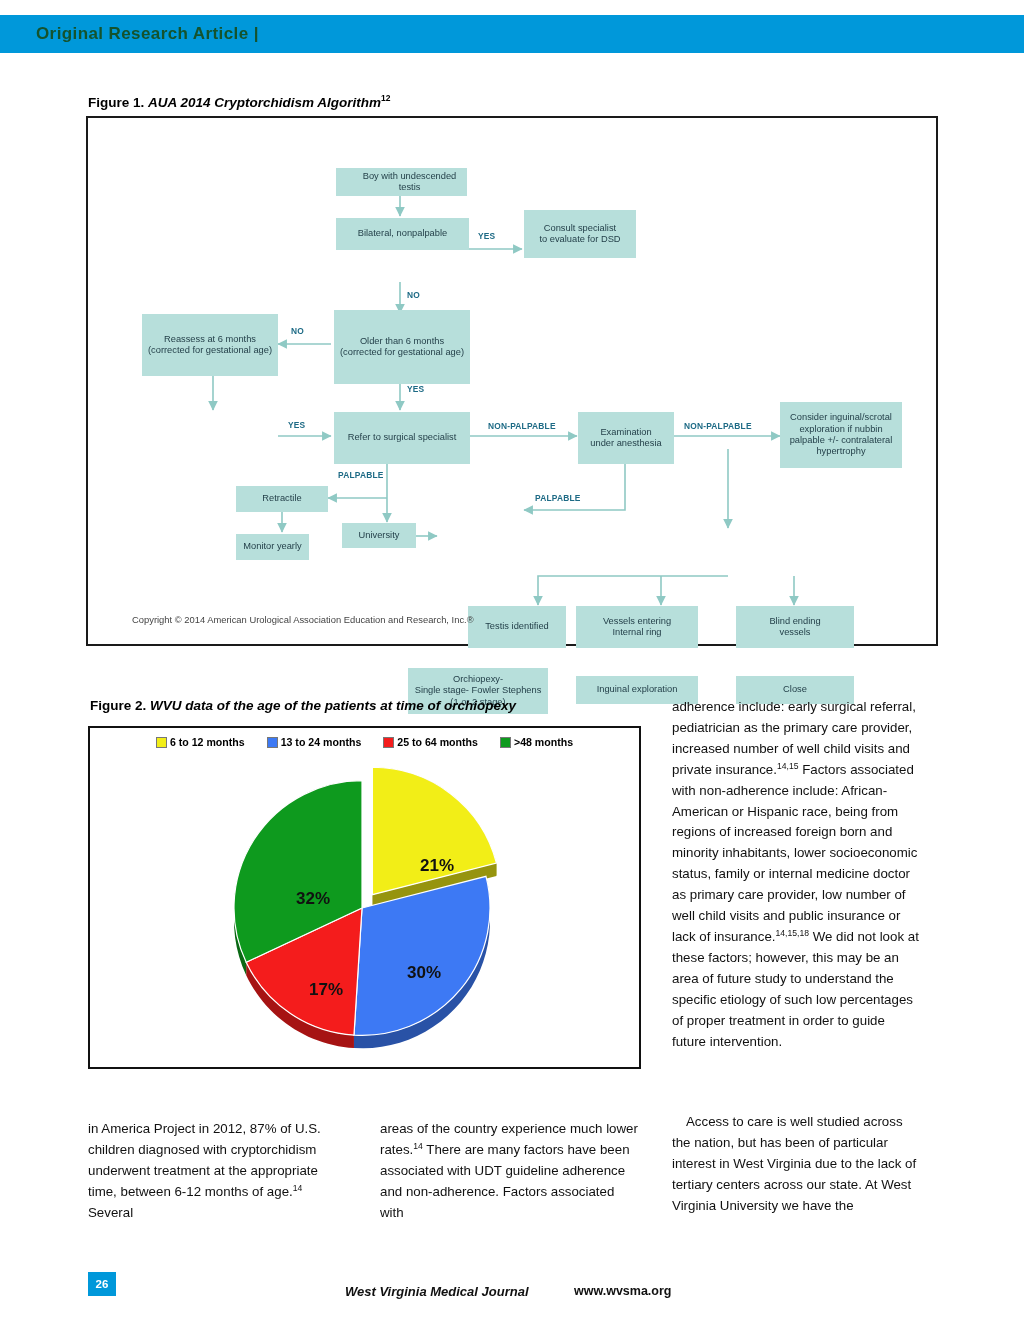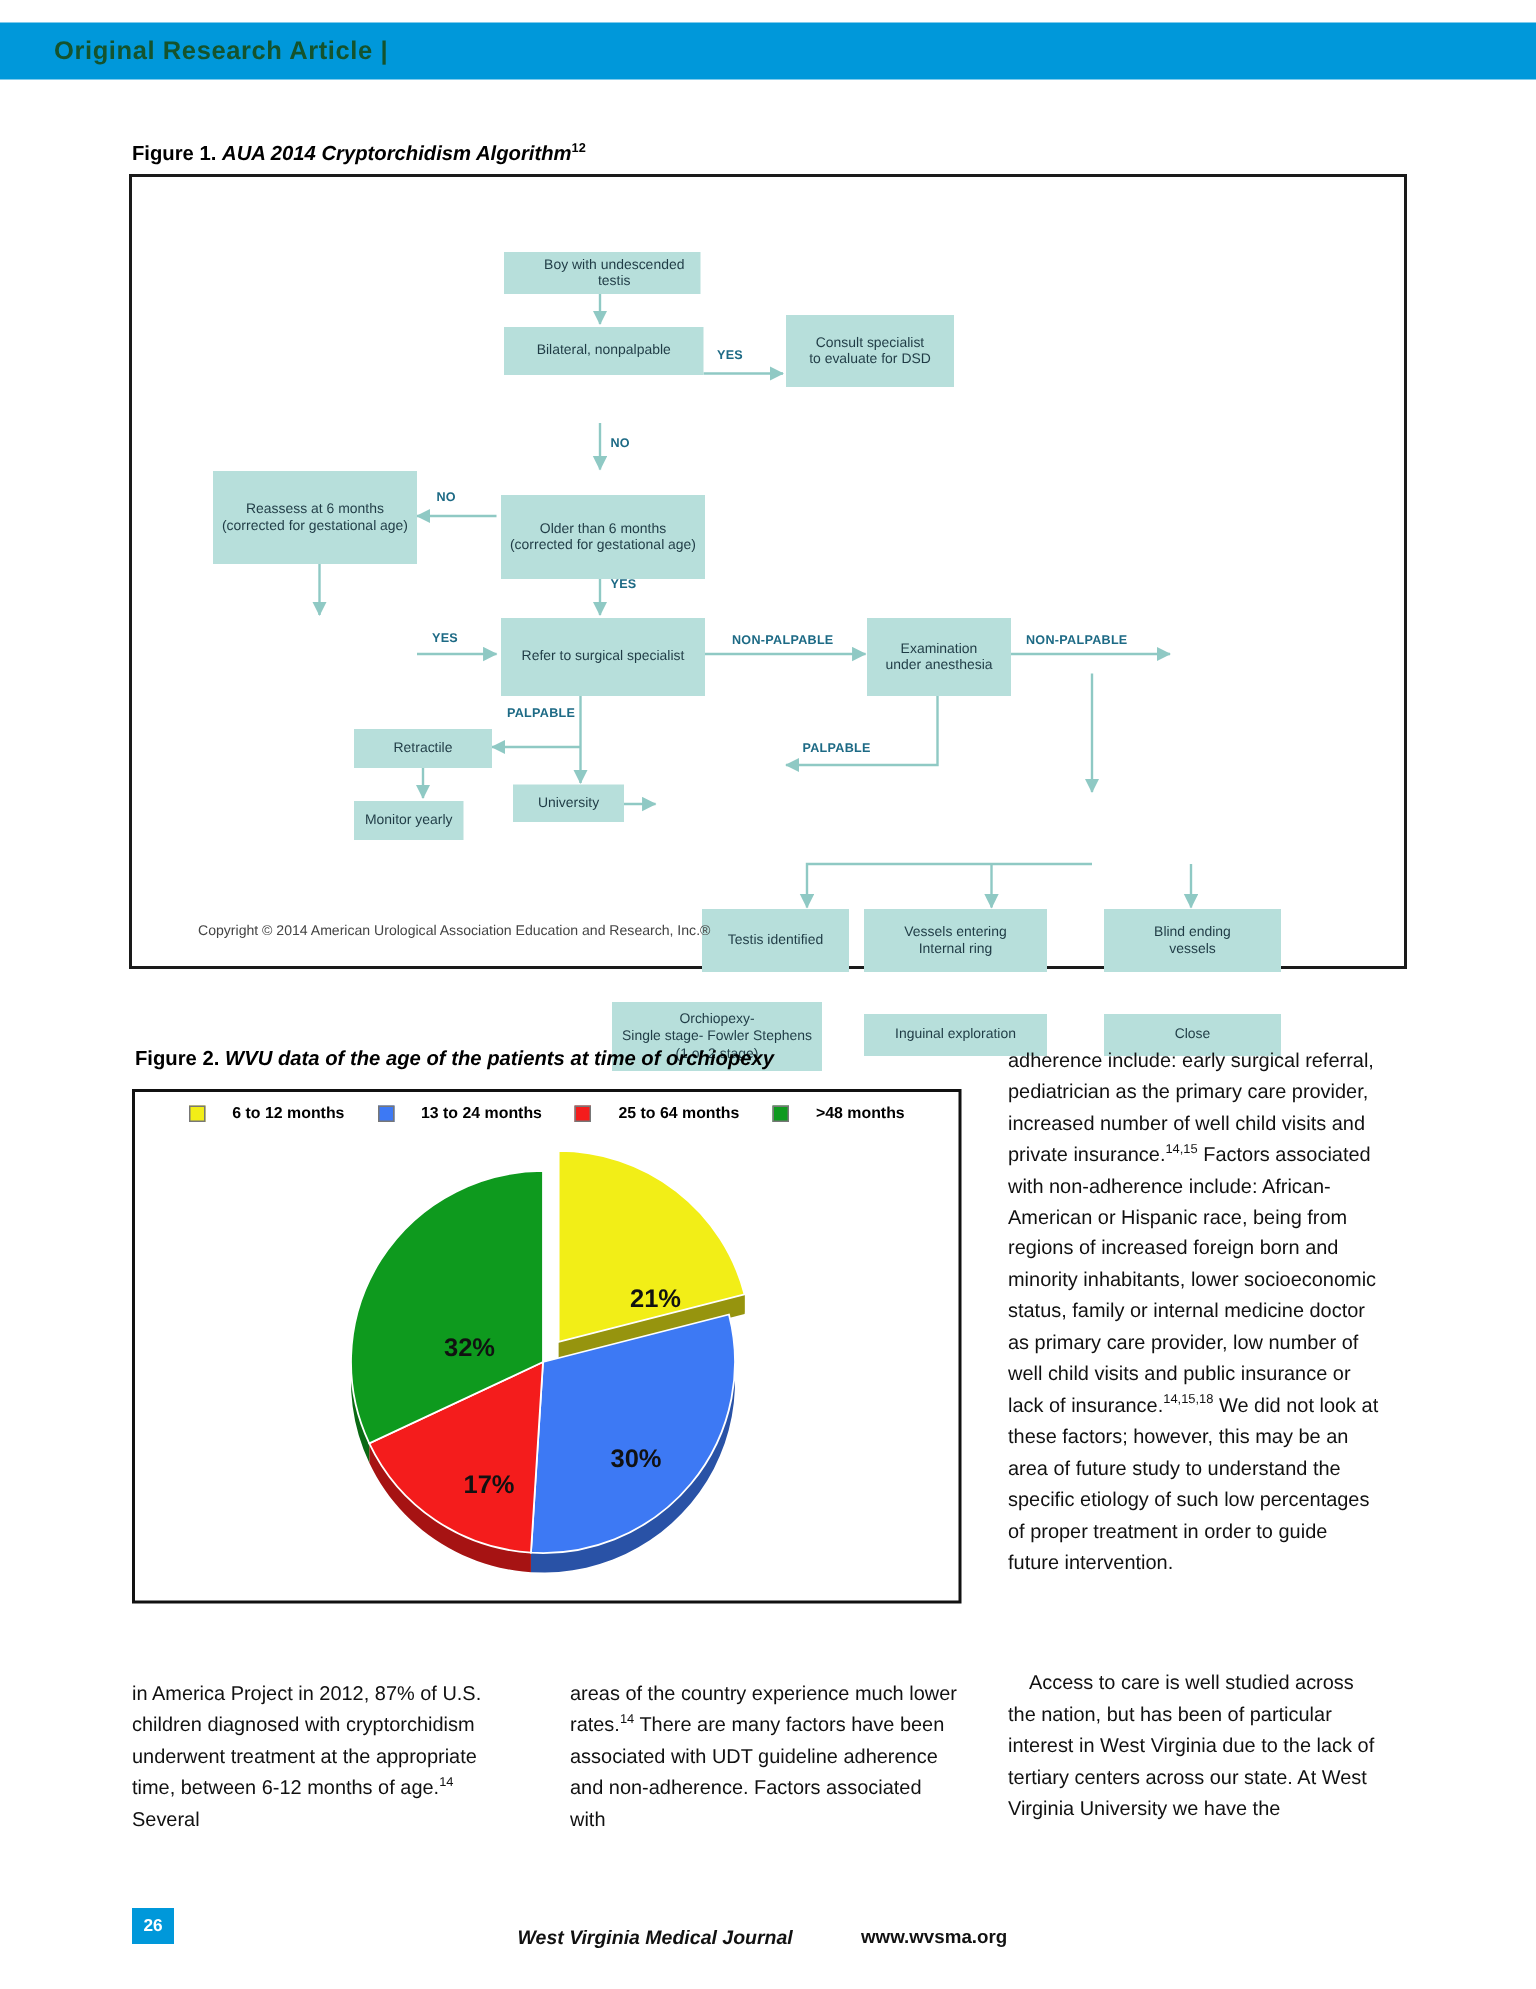--- a/index.html
+++ b/index.html
@@ -54,21 +54,21 @@
   
   #fig2-frame{
     position:absolute;left:88px;top:726px;width:553px;height:343px;
     border:2px solid #111;background:#fff;box-sizing:border-box;
   }
   #fig2-legend{
     position:absolute;left:0;top:8px;width:549px;
     display:flex;justify-content:center;gap:22px;
     font-size:10.6px;font-weight:bold;color:#000;
   }
-  .leg-item{display:flex;align-items:center;gap:18px;white-space:nowrap;}
+  .leg-item{display:flex;align-items:center;gap:3px;white-space:nowrap;}
   .leg-sw{width:9px;height:9px;display:inline-block;border:1px solid #777;}
   #pie-wrap{
     position:absolute;left:0;top:32px;width:549px;height:305px;
   }
   .pie-lbl{
     position:absolute;font-size:17px;font-weight:bold;color:#111;
     font-family:"Liberation Sans", sans-serif;
   }
 
   
@@ -146,24 +146,25 @@
       <path d="M573,458 L573,487"></path>
 
       <path d="M706,458 L706,487"></path>
     </g>
     <g stroke="#8fc9c4" stroke-width="1.6" fill="none"></g>
   </svg>
 
   <div class="fbox" style="left:248px;top:50px;width:131px;height:28px;padding-left:19px;">Boy with undescended testis</div>
   <div class="fbox" style="left:248px;top:100px;width:133px;height:32px;">Bilateral, nonpalpable</div>
   <div class="fbox" style="left:436px;top:92px;width:112px;height:48px;">Consult specialist<br>to evaluate for DSD</div>
-  <div class="fbox" style="left:246px;top:212px;width:136px;height:56px;">Older than 6 months<br>(corrected for gestational age)</div>
+  <div class="fbox" style="left:246px;top:192px;width:136px;height:74px;">Older than 6 months<br>(corrected for gestational age)</div>
   <div class="fbox" style="left:54px;top:196px;width:136px;height:62px;">Reassess at 6 months<br>(corrected for gestational age)</div>
   <div class="fbox" style="left:246px;top:294px;width:136px;height:52px;">Refer to surgical specialist</div>
   <div class="fbox" style="left:490px;top:294px;width:96px;height:52px;">Examination<br>under anesthesia</div>
+  <div class="fbox" style="left:692px;top:284px;width:122px;height:66px;">Consider inguinal/scrotal<br>exploration if nubbin<br>palpable +/- contralateral<br>hypertrophy</div>
   <div class="fbox" style="left:148px;top:368px;width:92px;height:26px;">Retractile</div>
   <div class="fbox" style="left:148px;top:416px;width:73px;height:26px;">Monitor yearly</div>
   <div class="fbox" style="left:254px;top:405px;width:74px;height:25px;">University</div>
   <div class="fbox" style="left:380px;top:488px;width:98px;height:42px;">Testis identified</div>
   <div class="fbox" style="left:488px;top:488px;width:122px;height:42px;">Vessels entering<br>Internal ring</div>
   <div class="fbox" style="left:648px;top:488px;width:118px;height:42px;">Blind ending<br>vessels</div>
   <div class="fbox" style="left:320px;top:550px;width:140px;height:46px;">Orchiopexy-<br>Single stage- Fowler Stephens<br>(1 or 2 stage)</div>
   <div class="fbox" style="left:488px;top:558px;width:122px;height:28px;">Inguinal exploration</div>
   <div class="fbox" style="left:648px;top:558px;width:118px;height:28px;">Close</div>
 

